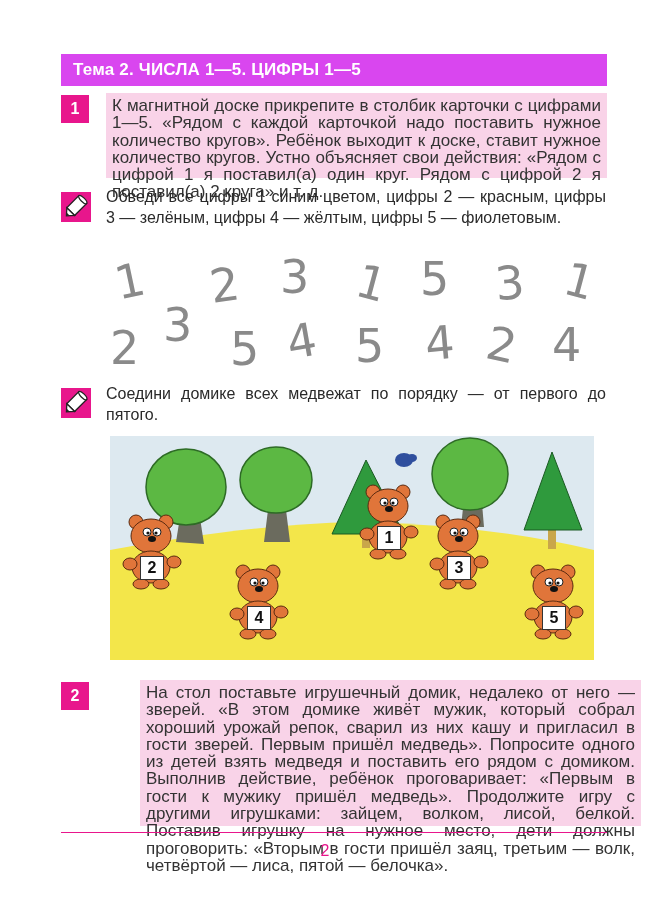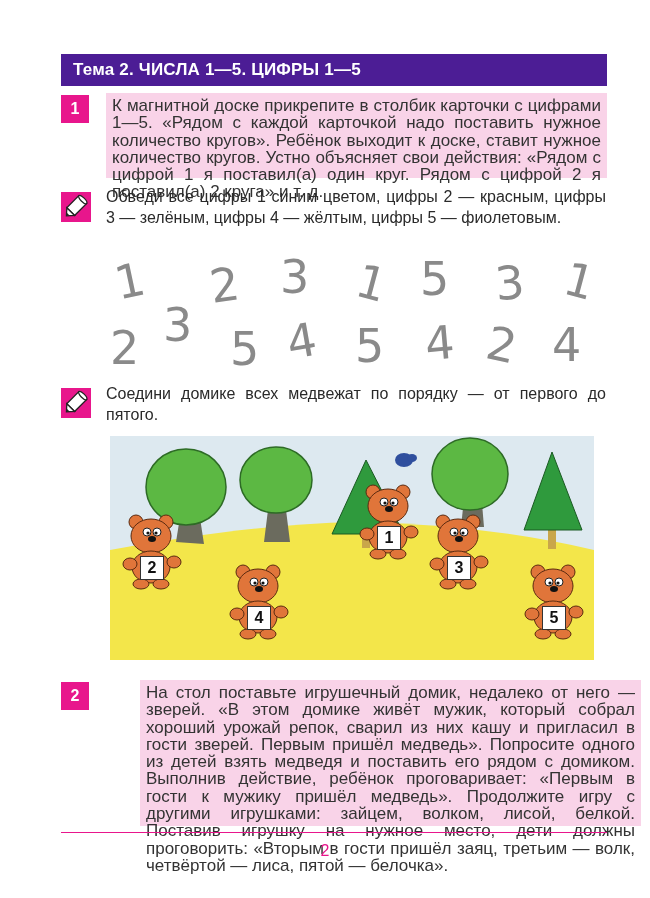--- a/index.html
+++ b/index.html
@@ -1,18 +1,18 @@
 <!DOCTYPE html>
 <html><head>
 <meta charset="utf-8">
 <style>
   html, body { margin:0; padding:0; }
   body { width:650px; height:898px; background:#ffffff; position:relative; overflow:hidden;
          font-family:"Liberation Sans", sans-serif; color:#2a2a2a; }
-  .header { position:absolute; left:61px; top:54px; width:546px; height:32px; background:#4c1d95; }
+  .header { position:absolute; left:61px; top:54px; width:546px; height:32px; background:#d946ef; }
   .header-text { position:absolute; left:12px; top:6px; color:#fff; font-weight:bold; font-size:17px; letter-spacing:0.2px; }
   .num-badge { position:absolute; width:28px; height:28px; background:#e8168c; color:#fff; font-weight:bold; font-size:16px;
                display:flex; align-items:center; justify-content:center; }
   .pink-box { position:absolute; background:#f9d3e8; font-size:17px; line-height:17.3px; padding:4px 6px 4px 6px; box-sizing:border-box; text-align:justify; color:#333; }
   .pink-box p { margin:0; }
   .pencil-badge { position:absolute; width:30px; height:30px; background:#e8168c; }
   .task-text { position:absolute; font-size:16px; line-height:21px; text-align:justify; color:#2a2a2a; }
   .digits { position:absolute; left:95px; top:250px; width:510px; height:130px; }
   .digit { position:absolute; font-size:46px; color:#8a8a8a; font-family:"DejaVu Sans", sans-serif; font-weight:normal; line-height:1; }
   .scene { position:absolute; left:104px; top:432px; width:494px; height:236px; overflow:hidden; }

